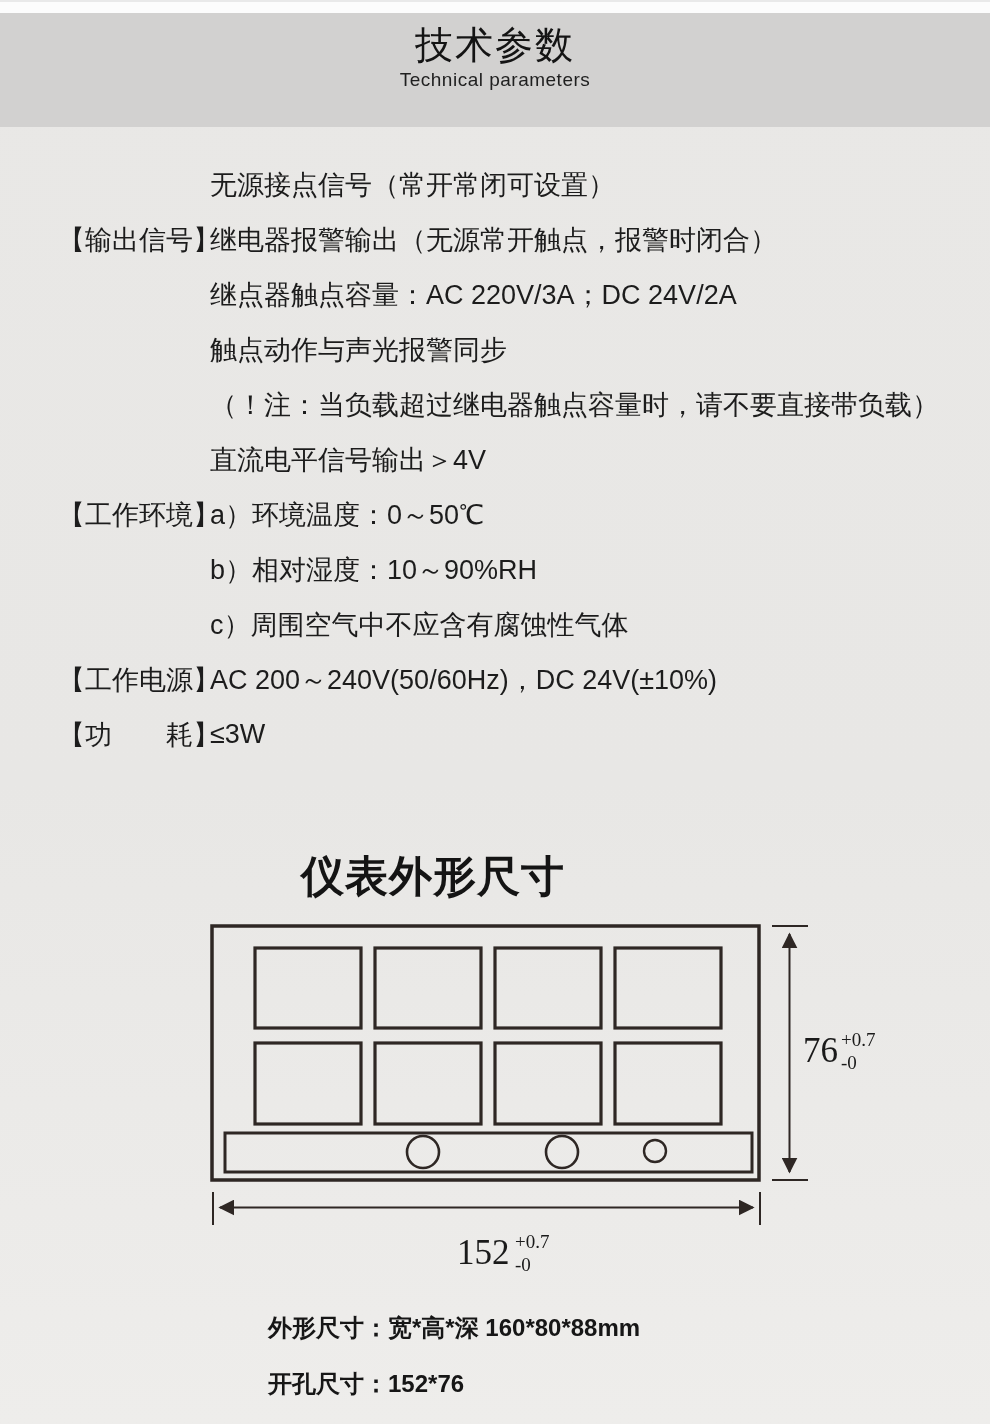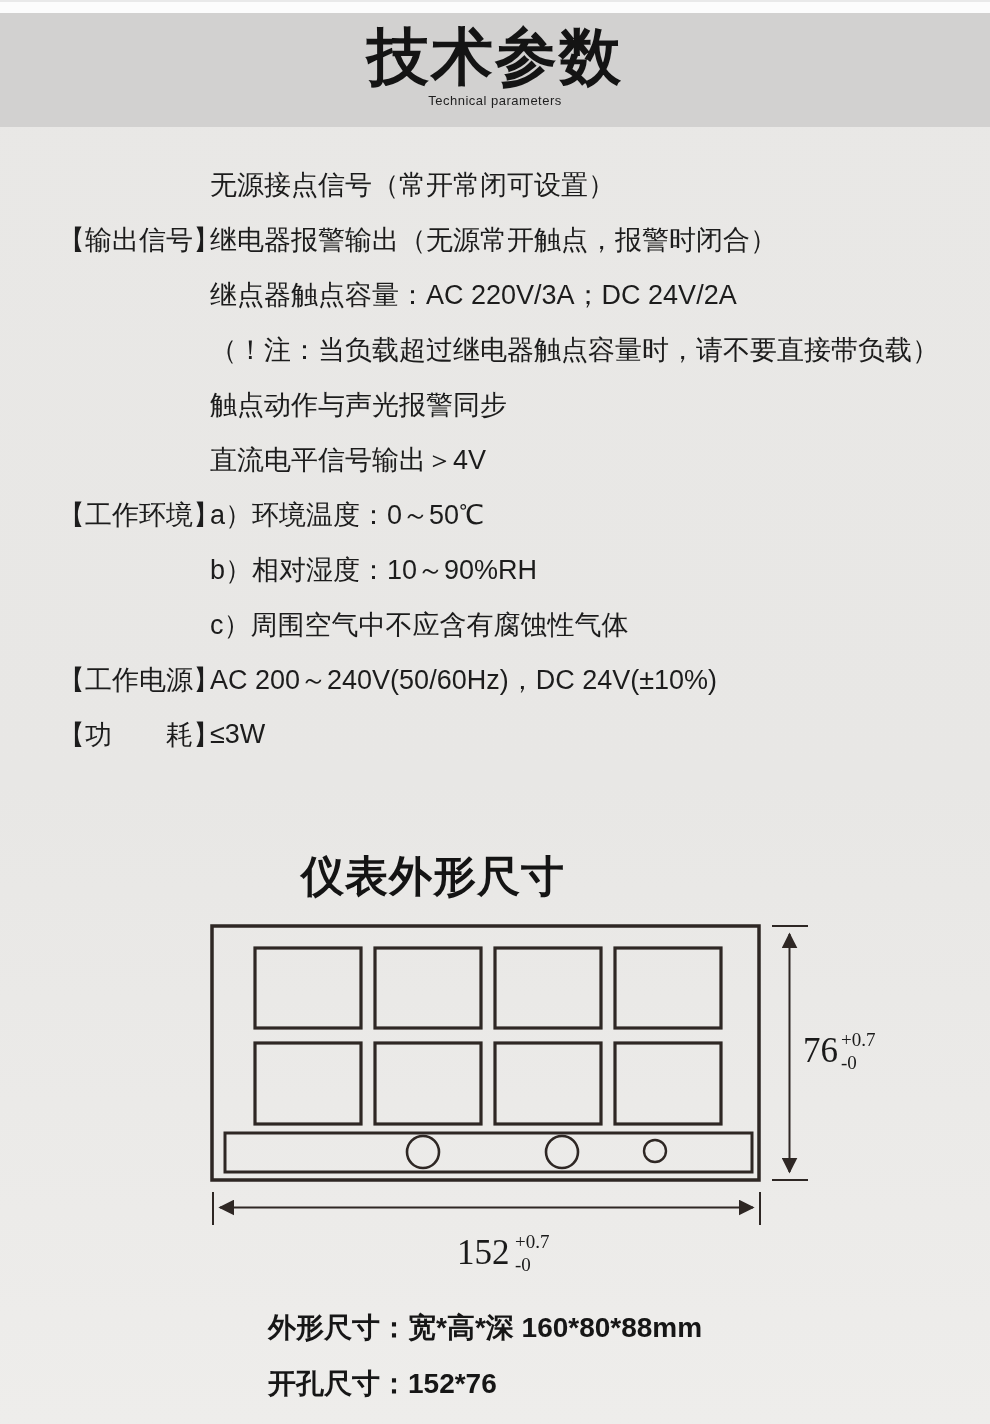--- a/index.html
+++ b/index.html
@@ -17,25 +17,25 @@
   
   .top-strip {
     position:absolute; top:0; left:0; right:0; height:13px;
     background:#fcfcfc; border-top:2px solid #e9e9e9; box-sizing:border-box;
   }
   .band {
     position:absolute; top:13px; left:0; right:0; height:114px;
     background:#d2d1d0; text-align:center;
   }
   .band-title {
-    font-size:62px; font-weight:700; line-height:1;
+    font-size:38px; font-weight:400; line-height:1;
     padding-top:13px; letter-spacing:2px; color:#141414;
   }
   .band-sub {
-    font-size:13px; margin-top:5px; color:#1f1f1f; letter-spacing:0.5px;
+    font-size:19px; margin-top:5px; color:#1f1f1f; letter-spacing:0.5px;
   }
   
   .specs { position:absolute; top:157px; left:58px; right:30px; }
   .spec-row {
     position:relative; height:55px;
     display:flex; align-items:center;
     font-size:27px; font-weight:500; white-space:nowrap;
   }
   .spec-label { position:absolute; left:0; }
   .spec-text  { margin-left:152px; }
@@ -45,21 +45,21 @@
     position:absolute; top:848px; left:0; width:866px;
     text-align:center; font-size:43px; font-weight:700; color:#141414;
     letter-spacing:1px;
   }
   .drawing { position:absolute; left:167px; top:912px; }
   .drawing svg { display:block; }
   
   .footer { position:absolute; top:1300px; left:268px; }
   .footer-line {
     height:56px; display:flex; align-items:center;
-    font-size:28px; font-weight:600; color:#161616; white-space:nowrap;
+    font-size:24px; font-weight:600; color:#161616; white-space:nowrap;
   }
 </style>
 </head>
 <body>
 
 <div class="page">
 
   <div class="top-strip"></div>
 
   <div class="band">
@@ -75,25 +75,25 @@
     <div class="spec-row">
       <span class="spec-label">【输出信号】</span>
       <span class="spec-text">继电器报警输出（无源常开触点，报警时闭合）</span>
     </div>
     <div class="spec-row">
       <span class="spec-label"></span>
       <span class="spec-text">继点器触点容量：AC 220V/3A；DC 24V/2A</span>
     </div>
     <div class="spec-row">
       <span class="spec-label"></span>
-      <span class="spec-text">（！注：当负载超过继电器触点容量时，请不要直接带负载）</span>
+      <span class="spec-text">触点动作与声光报警同步</span>
     </div>
     <div class="spec-row">
       <span class="spec-label"></span>
-      <span class="spec-text">触点动作与声光报警同步</span>
+      <span class="spec-text">（！注：当负载超过继电器触点容量时，请不要直接带负载）</span>
     </div>
     <div class="spec-row">
       <span class="spec-label"></span>
       <span class="spec-text">直流电平信号输出＞4V</span>
     </div>
     <div class="spec-row">
       <span class="spec-label">【工作环境】</span>
       <span class="spec-text">a）环境温度：0～50℃</span>
     </div>
     <div class="spec-row sub">

